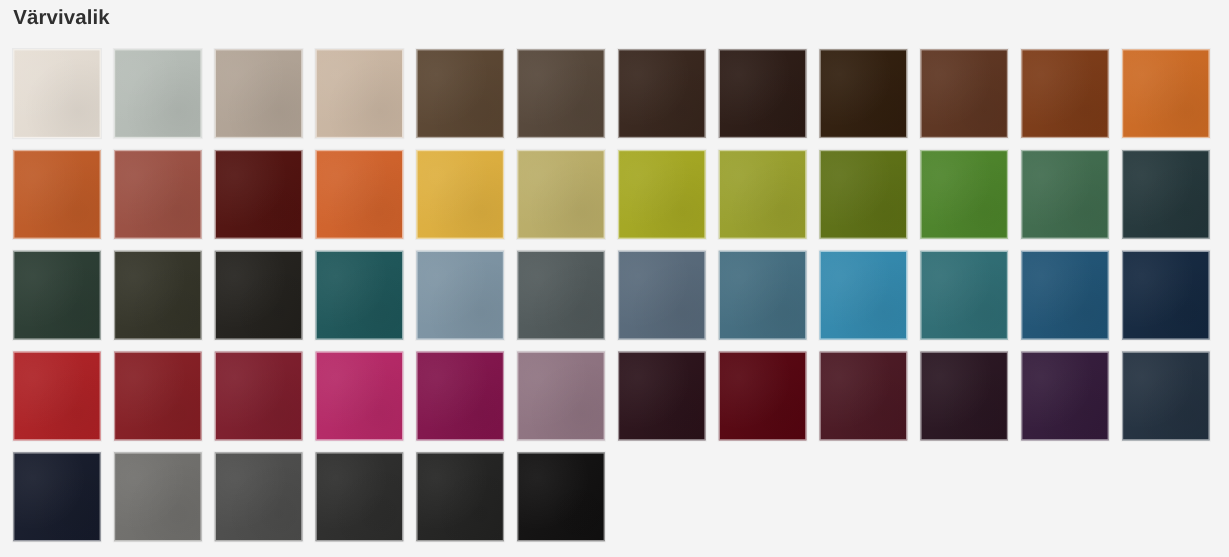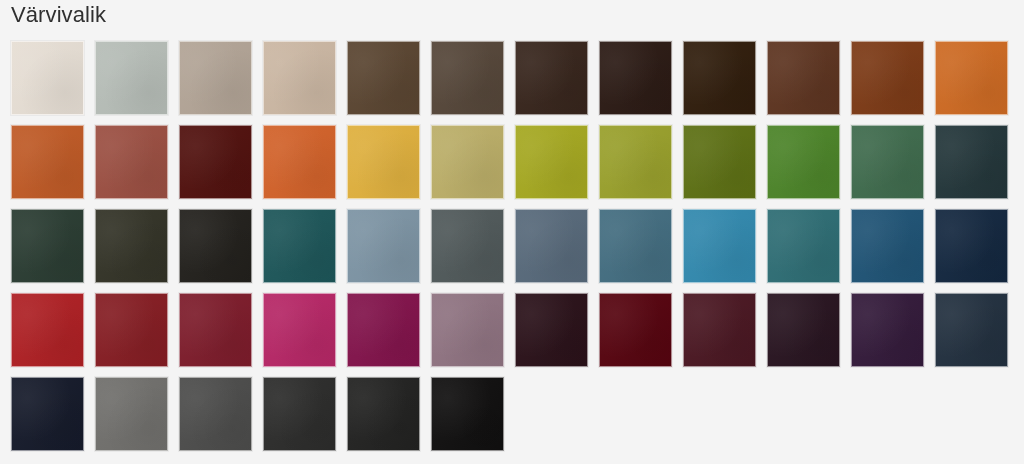--- a/index.html
+++ b/index.html
@@ -15,22 +15,22 @@
   #palette-page {
     width: 1024px;
     height: 464px;
     position: relative;
     background: #f4f4f4;
   }
   #palette-title {
     position: absolute;
     left: 11px;
     top: 3px;
-    font-size: 22px;
-    font-weight: normal;
+    font-size: 17px;
+    font-weight: bold;
     color: #2f2f2f;
     letter-spacing: 0.1px;
     line-height: 24px;
   }
   #swatch-grid {
     position: absolute;
     left: 11px;
     top: 41px;
     width: 1008px;
   }

